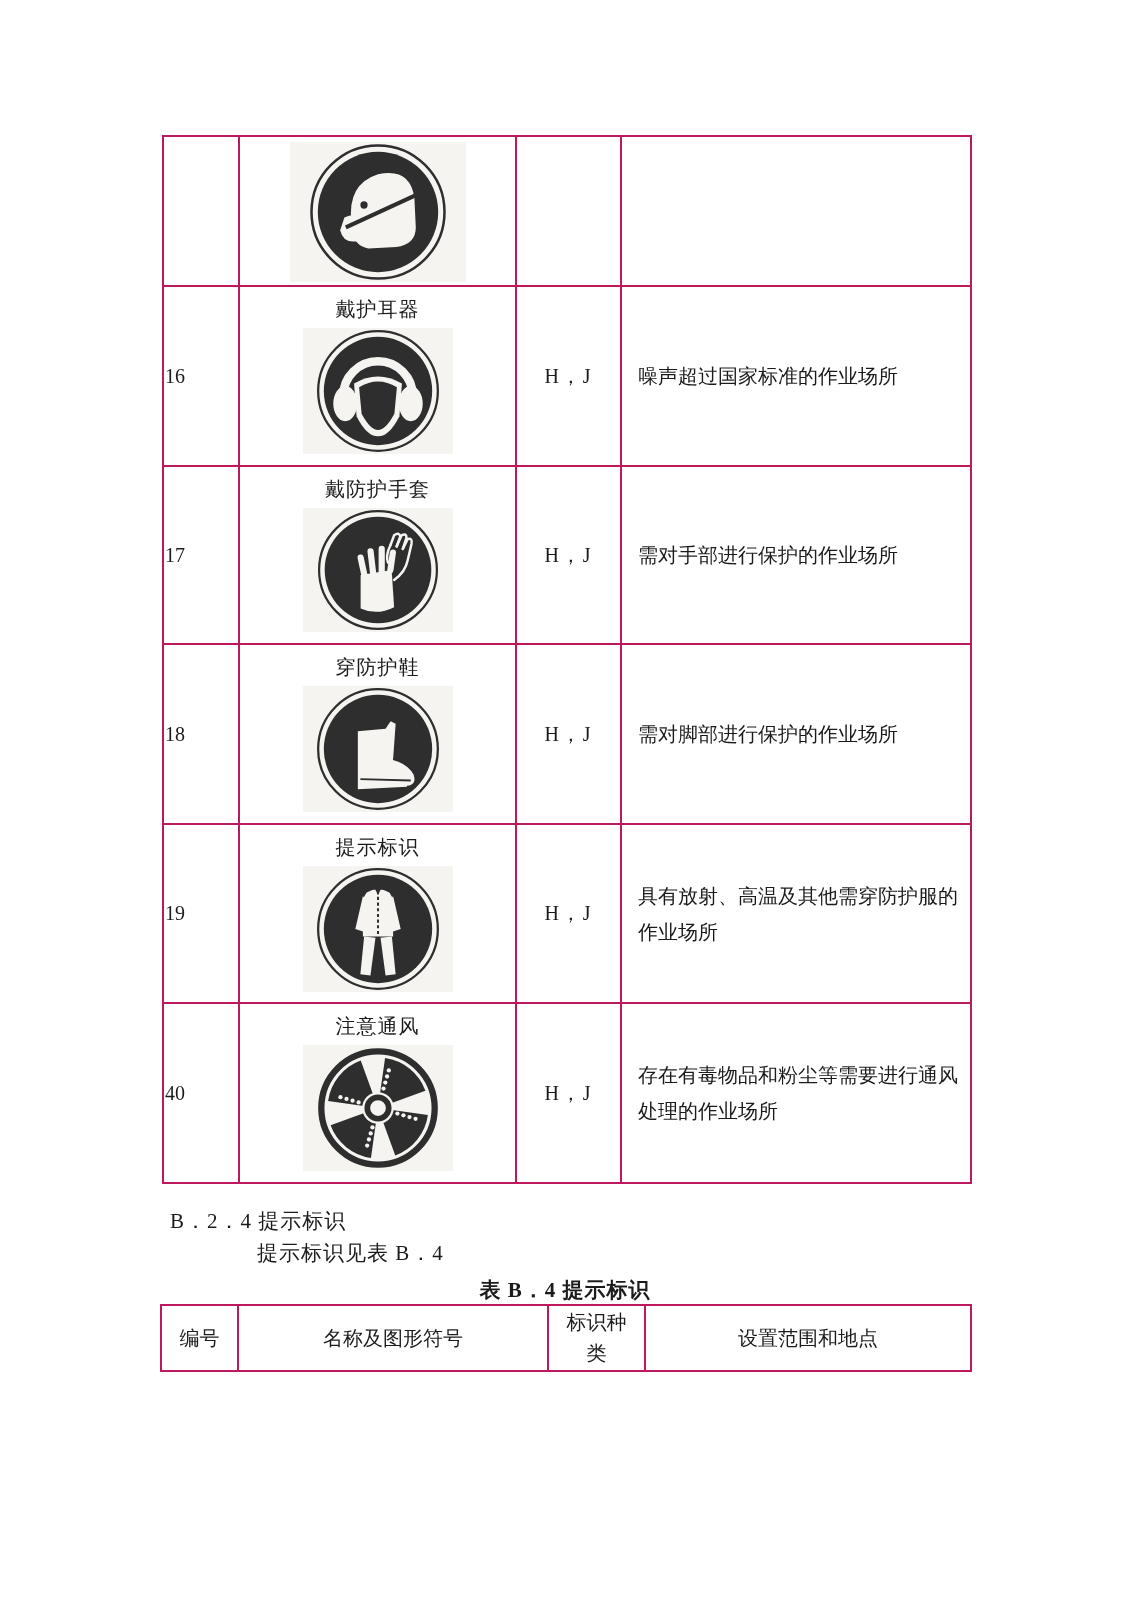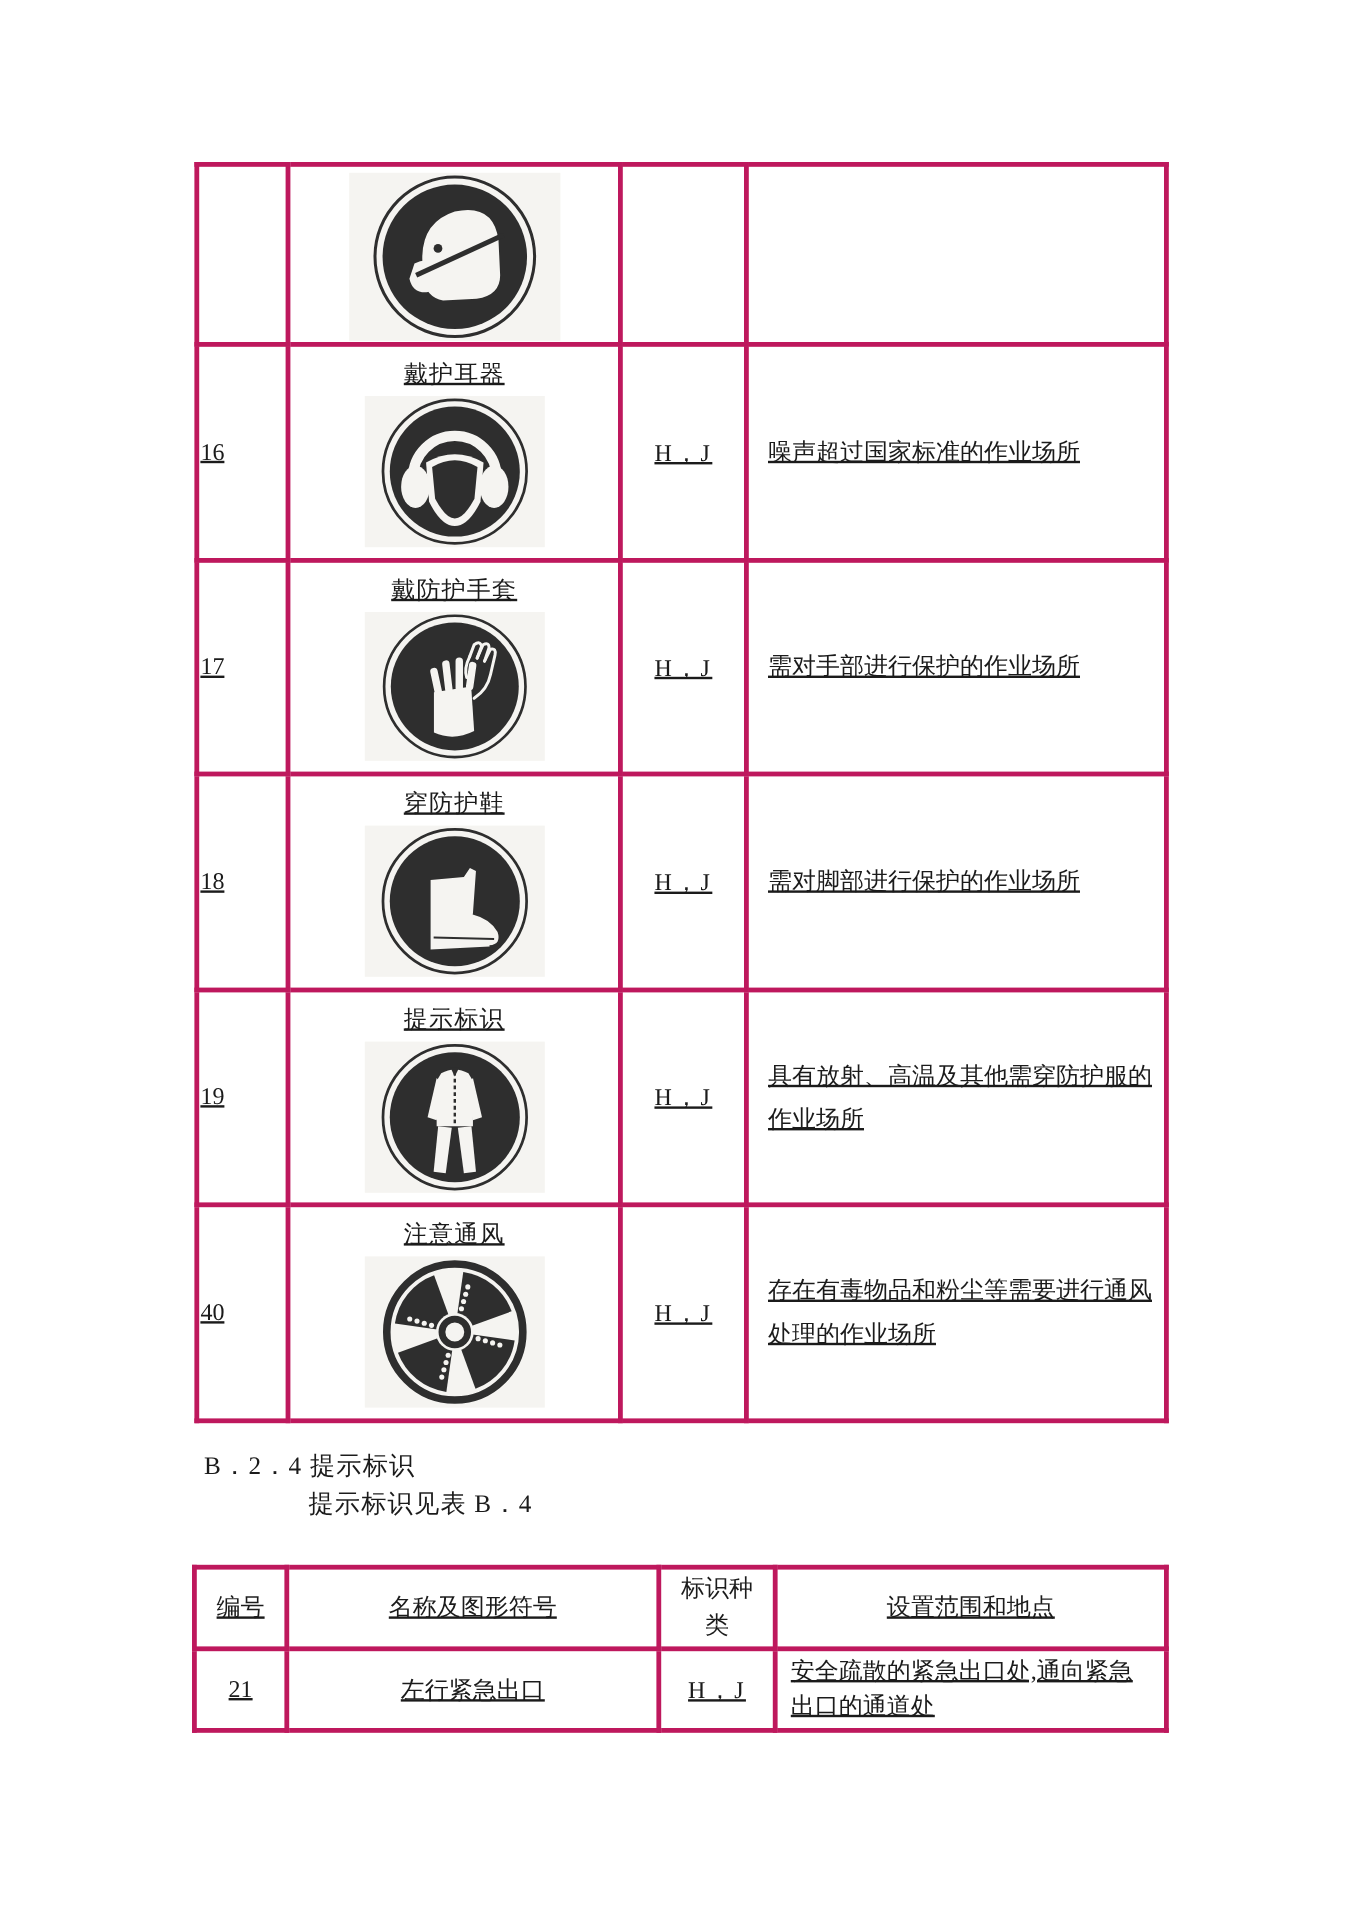--- a/index.html
+++ b/index.html
@@ -4,21 +4,21 @@
 <style>
   html,body{margin:0;padding:0;}
   body{
     width:1132px;height:1600px;background:#ffffff;
     font-family:"Liberation Serif","DejaVu Serif",serif;
     color:#1b1b1b;position:relative;overflow:hidden;
   }
   .page{position:relative;width:1132px;height:1600px;background:#ffffff;}
 
   table{border-collapse:collapse;table-layout:fixed;position:absolute;background:#fff;}
-  td{border:4px solid #be185d;overflow:hidden;text-decoration:underline;}
+  td{border:2px solid #be185d;overflow:hidden;}
 
   
   .main-table{left:162px;top:135px;width:808px;}
   td.num{ text-align:left;font-size:20px;vertical-align:middle;}
   td.cat{ text-align:center;font-size:20px;vertical-align:middle;letter-spacing:2px;}
   td.desc{font-size:20px;line-height:1.8;vertical-align:middle;padding:4px 10px 4px 16px;}
   td.name-cell{vertical-align:top;text-align:center;padding:0;}
   .sign-label{font-size:20px;margin-top:9px;letter-spacing:1px;}
   svg.sign{display:block;margin:5px auto 0;background:#f5f4f1;}
 
@@ -182,37 +182,32 @@
       </td>
       <td class="cat">H，J</td>
       <td class="desc">存在有毒物品和粉尘等需要进行通风处理的作业场所</td>
     </tr>
   </tbody>
     </table>
 
   <div class="sec-head">B．2．4 提示标识</div>
   <div class="sec-note">提示标识见表 B．4</div>
 
+  <div class="b4-title">表 B．4 提示标识</div>
 
   <table class="b4-table">
     <colgroup>
         <col style="width:77px">
         <col style="width:310px">
         <col style="width:97px">
         <col style="width:326px">
       </colgroup>
     <tbody>
         <tr style="height:62px">
       <td class="hdr">编号</td>
       <td class="hdr">名称及图形符号</td>
       <td class="hdr"><span class="wrap-narrow">标识种类</span></td>
       <td class="hdr">设置范围和地点</td>
     </tr>
-    <tr style="height:58px">
-      <td>21</td>
-      <td>左行紧急出口</td>
-      <td style="letter-spacing:2px">H，J</td>
-      <td class="desc21">安全疏散的紧急出口处,通向紧急出口的通道处</td>
-    </tr>
   </tbody>
     </table>
 
 </div>
 
 </body></html>

